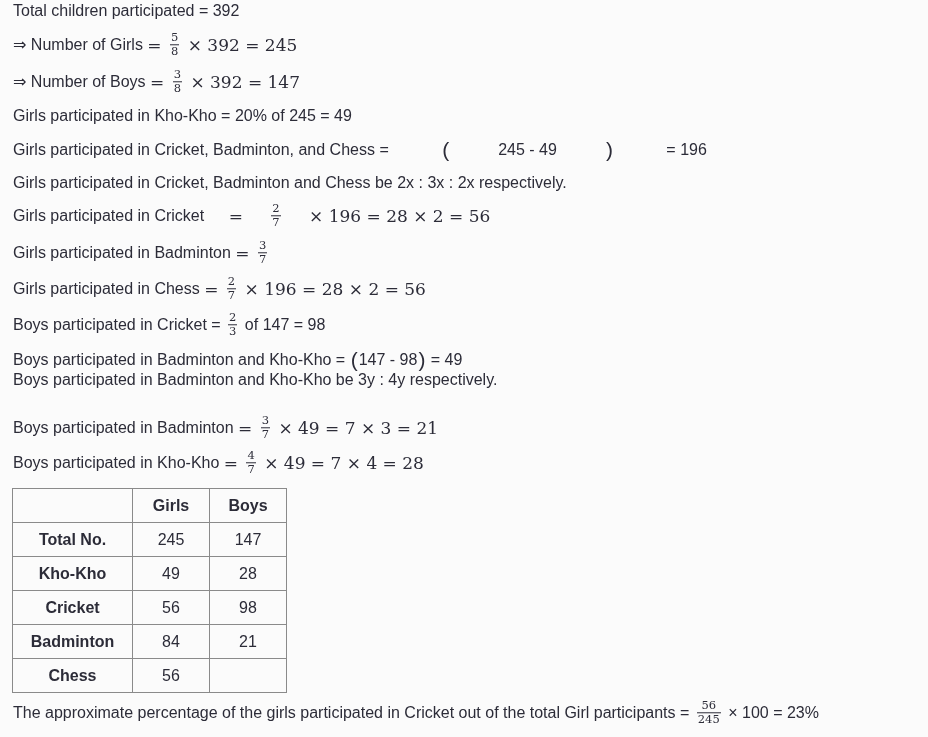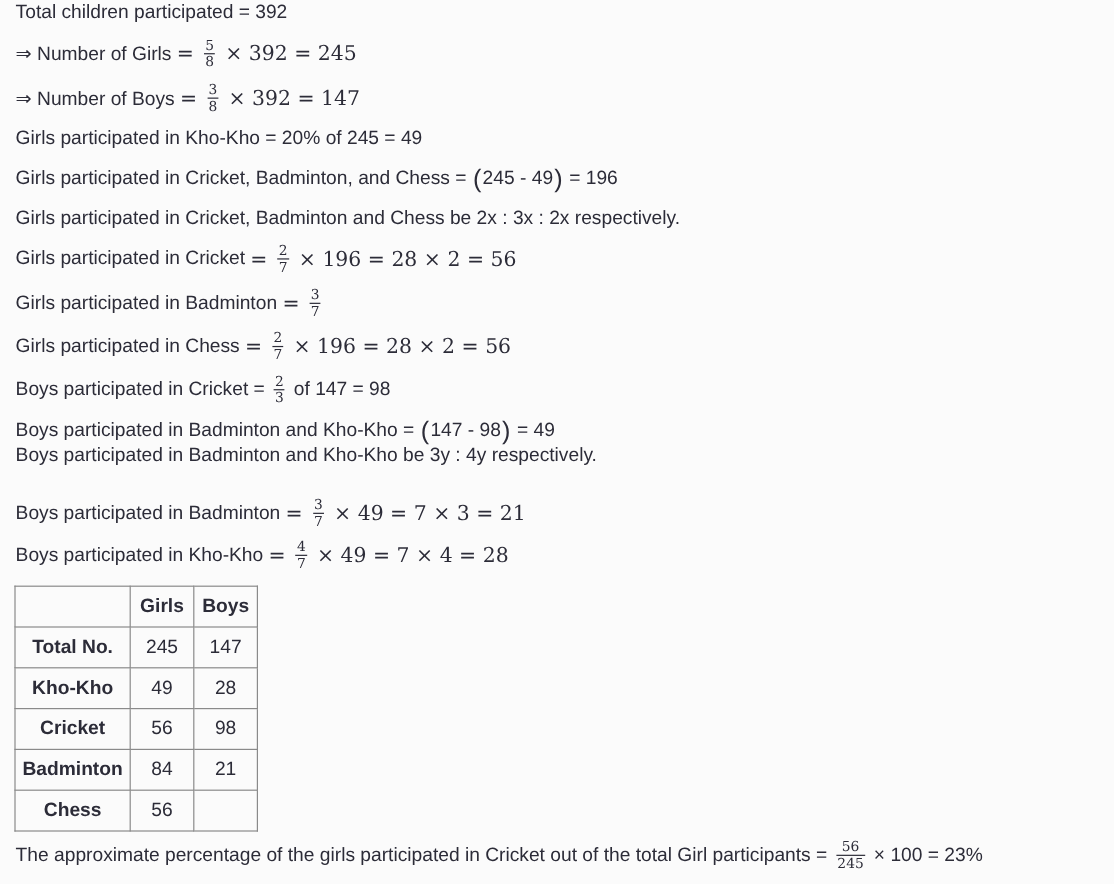--- a/index.html
+++ b/index.html
@@ -48,21 +48,21 @@
     position:absolute;
     left:12px;top:488px;
     border-collapse:collapse;
     table-layout:fixed;
   }
   #summary-table th,#summary-table td{
     border:1px solid #8a8a8a;
     height:33px;
     text-align:center;
     vertical-align:middle;
-    padding:0 2px;
+    padding:0 14px;
     font-size:16px;
   }
   #summary-table th{font-weight:bold;}
   #summary-table td.row-label{font-weight:bold;}
   #summary-table th.c0,#summary-table td.c0{width:91px;}
   #summary-table th.c1,#summary-table td.c1{width:48px;}
   #summary-table th.c2,#summary-table td.c2{width:48px;}
   #footer-line{
     position:absolute;
     left:13px;top:713px;
@@ -74,23 +74,23 @@
 </style>
 </head>
 <body>
 
 <main>
   <div id="lines">
       <div class="line" style="top: 11px;"><span class="seg-t">Total children participated = 392</span></div>
       <div class="line" style="top: 45px;"><span class="seg-t">⇒ Number of Girls </span><span class="seg-m">= </span><span class="frac"><span class="num">5</span><span class="den">8</span></span><span class="seg-m"> × 392 = 245</span></div>
       <div class="line" style="top: 82px;"><span class="seg-t">⇒ Number of Boys </span><span class="seg-m">= </span><span class="frac"><span class="num">3</span><span class="den">8</span></span><span class="seg-m"> × 392 = 147</span></div>
       <div class="line" style="top: 116px; text-align: center;"><span class="seg-t">Girls participated in Kho-Kho = 20% of 245 = 49</span></div>
-      <div class="line" style="top: 149px;"><span class="seg-t">Girls participated in Cricket, Badminton, and Chess = </span><span class="paren">(</span><span class="seg-t">245 - 49</span><span class="paren">)</span><span class="seg-t"> = 196</span></div>
+      <div class="line" style="top: 149px; gap: 48px;"><span class="seg-t">Girls participated in Cricket, Badminton, and Chess = </span><span class="paren">(</span><span class="seg-t">245 - 49</span><span class="paren">)</span><span class="seg-t"> = 196</span></div>
       <div class="line" style="top: 183px;"><span class="seg-t">Girls participated in Cricket, Badminton and Chess be 2x : 3x : 2x respectively.</span></div>
-      <div class="line" style="top: 216px;"><span class="seg-t">Girls participated in Cricket </span><span class="seg-m">= </span><span class="frac"><span class="num">2</span><span class="den">7</span></span><span class="seg-m"> × 196 = 28 × 2 = 56</span></div>
+      <div class="line" style="top: 216px; gap: 20px;"><span class="seg-t">Girls participated in Cricket </span><span class="seg-m">= </span><span class="frac"><span class="num">2</span><span class="den">7</span></span><span class="seg-m"> × 196 = 28 × 2 = 56</span></div>
       <div class="line" style="top: 253px; justify-content: center;"><span class="seg-t">Girls participated in Badminton </span><span class="seg-m">= </span><span class="frac"><span class="num">3</span><span class="den">7</span></span></div>
       <div class="line" style="top: 289px;"><span class="seg-t">Girls participated in Chess </span><span class="seg-m">= </span><span class="frac"><span class="num">2</span><span class="den">7</span></span><span class="seg-m"> × 196 = 28 × 2 = 56</span></div>
       <div class="line" style="top: 325px;"><span class="seg-t">Boys participated in Cricket = </span><span class="frac"><span class="num">2</span><span class="den">3</span></span><span class="seg-t"> of 147 = 98</span></div>
       <div class="line" style="top: 359px; text-align: right;"><span class="seg-t">Boys participated in Badminton and Kho-Kho = </span><span class="paren">(</span><span class="seg-t">147 - 98</span><span class="paren">)</span><span class="seg-t"> = 49</span></div>
       <div class="line" style="top: 380px; text-align: right;"><span class="seg-t">Boys participated in Badminton and Kho-Kho be 3y : 4y respectively.</span></div>
       <div class="line" style="top: 428px;"><span class="seg-t">Boys participated in Badminton </span><span class="seg-m">= </span><span class="frac"><span class="num">3</span><span class="den">7</span></span><span class="seg-m"> × 49 = 7 × 3 = 21</span></div>
       <div class="line" style="top: 463px;"><span class="seg-t">Boys participated in Kho-Kho </span><span class="seg-m">= </span><span class="frac"><span class="num">4</span><span class="den">7</span></span><span class="seg-m"> × 49 = 7 × 4 = 28</span></div>
     </div>
 
   <table id="summary-table">

